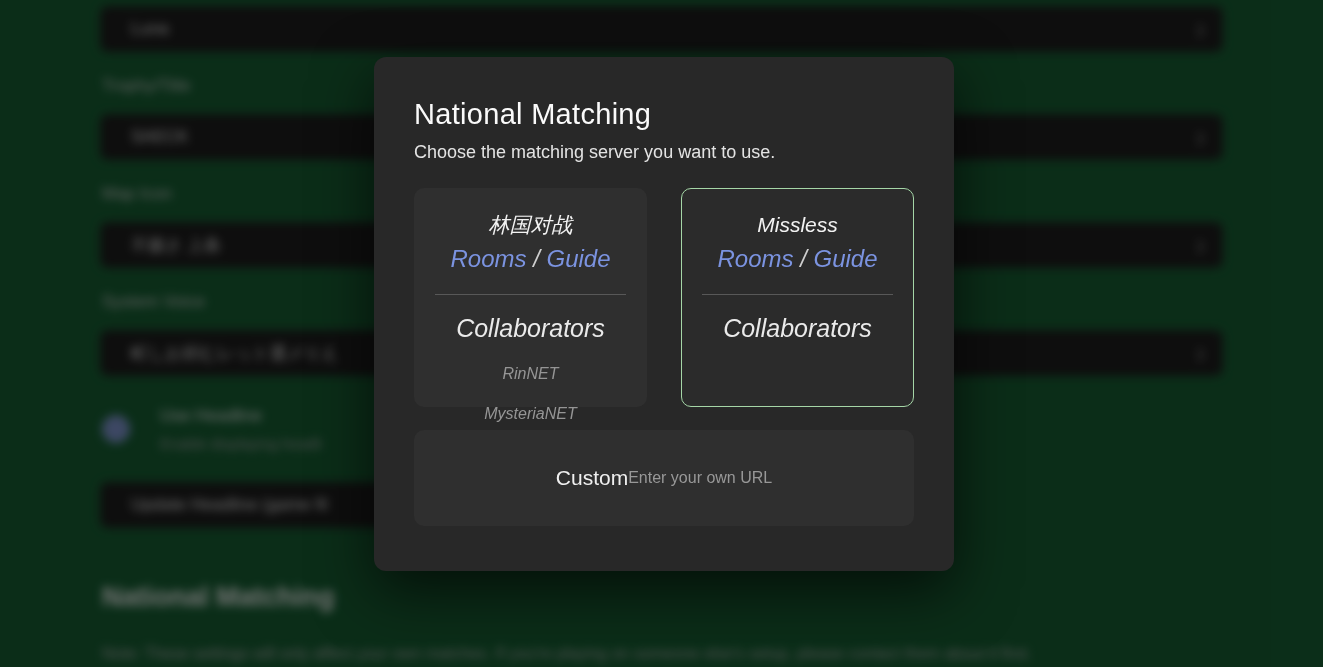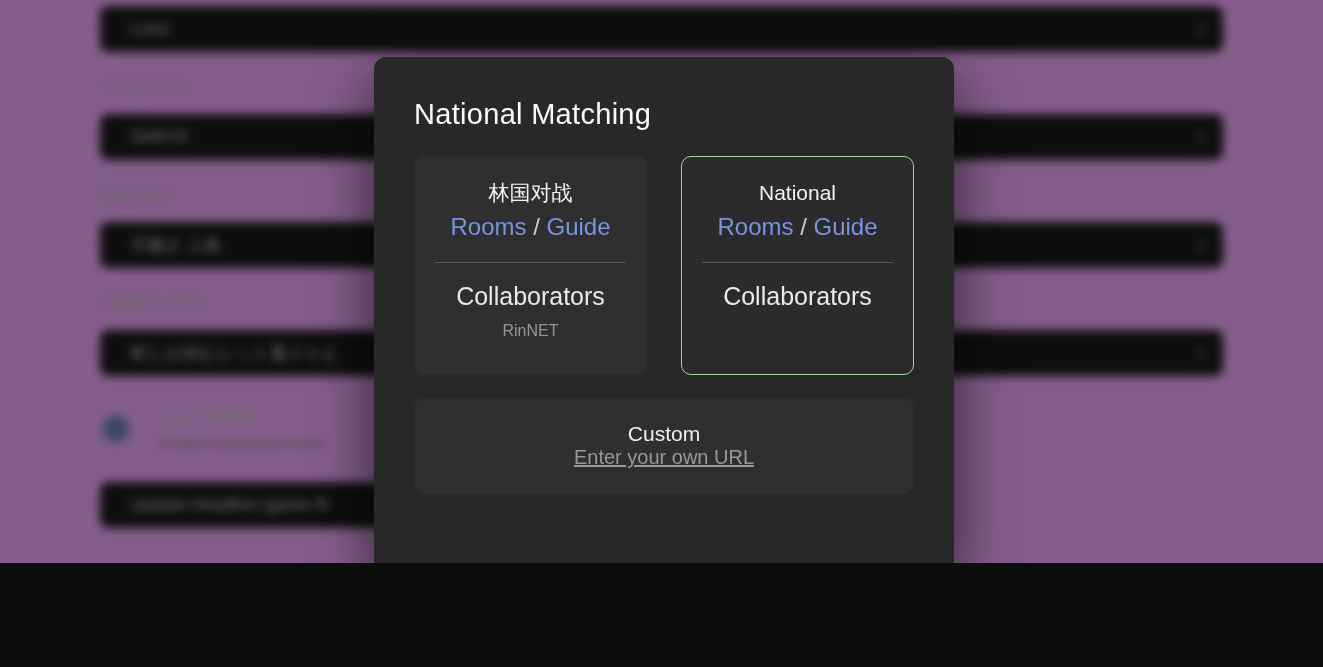--- a/index.html
+++ b/index.html
@@ -1,18 +1,18 @@
 <!DOCTYPE html>
 <html><head>
 <meta charset="utf-8">
 <style>
   html,body{margin:0;padding:0;background:#0d0d0d;}
   #screen{
-    position:relative;width:1323px;height:563px;overflow:hidden;
-    background:#f0abfc;font-family:"Liberation Sans",sans-serif;
+    position:relative;width:1323px;height:667px;overflow:hidden;
+    background:#14532d;font-family:"Liberation Sans",sans-serif;
     -webkit-font-smoothing:antialiased;
   }
 
   
   .bg-form{position:absolute;left:100px;top:0;width:1123px;height:667px;filter:blur(5px);}
   .bg-input{
     position:absolute;left:0;width:1123px;height:46px;box-sizing:border-box;
     background:#1a1a1a;border:1px solid #262626;border-radius:8px;
     display:flex;align-items:center;padding:0 16px 0 30px;
     color:#cfcfcf;font-size:17px;
@@ -36,38 +36,38 @@
   .dim-overlay{position:absolute;left:0;top:0;width:1323px;height:667px;background:rgba(0,0,0,0.45);}
 
   
   .modal{
     position:absolute;left:374px;top:57px;width:580px;height:514px;box-sizing:border-box;
     background:#282828;border-radius:12px;padding:42px 40px 0 40px;
     box-shadow:0 20px 60px rgba(0,0,0,0.65);color:#eee;
   }
   .modal-title{font-size:29px;font-weight:500;color:#fafafa;letter-spacing:0.3px;line-height:1.1;}
   .modal-sub{font-size:18px;color:#e3e3e3;margin-top:11px;}
-  .server-row{display:flex;gap:34px;margin-top:25px;}
+  .server-row{display:flex;gap:34px;margin-top:25px;font-style:italic;}
   .server-card{
     flex:1;height:219px;box-sizing:border-box;background:#2f2f2f;border-radius:10px;
     border:1.5px solid rgba(0,0,0,0);text-align:center;padding:23px 19px 0 19px;cursor:pointer;
   }
   .server-card.selected{background:#2b2b2b;border-color:#a5d6a7;}
   .server-name{font-size:21px;color:#f2f2f2;line-height:1.2;}
   .server-links{margin-top:8px;font-size:24px;color:#cfcfcf;}
   .server-links .link{color:#7b93e0;cursor:pointer;}
   .card-divider{border:none;border-top:1px solid #585858;margin:21px 1px 19px 1px;}
   .collab-label{font-size:25px;color:#eaeaea;}
-  .collab-name{font-size:16px;color:#959595;margin-top:11px;text-align:center;}
+  .collab-name{font-size:16px;color:#959595;margin-top:22px;text-align:center;}
   .custom-card{
     margin-top:23px;height:96px;background:#2f2f2f;border-radius:10px;cursor:pointer;
-    display:flex;flex-direction:column;align-items:center;justify-content:center;
+    display:flex;flex-direction:row;align-items:center;justify-content:center;
   }
   .custom-title{font-size:21px;color:#f0f0f0;}
-  .custom-sub{font-size:20px;color:#989898;text-decoration:underline;}
+  .custom-sub{font-size:16px;color:#989898;}
 </style>
 </head>
 <body>
 
 <div id="screen">
 
   <div class="bg-form">
 
     <div class="bg-input" style="top:6px">
       <span>Luna</span>
@@ -101,37 +101,39 @@
     </div>
 
     <div class="bg-heading">National Matching</div>
     <div class="bg-note">Note: These settings will only affect your own matches. If you're playing on someone else's setup, please contact them about it first.</div>
   </div>
 
   <div class="dim-overlay"></div>
 
   <div class="modal">
     <div class="modal-title">National Matching</div>
+    <div class="modal-sub">Choose the matching server you want to use.</div>
 
     <div class="server-row">
 
       <div class="server-card">
         <div class="server-name">林国对战</div>
         <div class="server-links">
           <span class="link">Rooms</span>
           <span>/</span>
           <span class="link">Guide</span>
         </div>
         <hr class="card-divider">
         <div class="collab-label">Collaborators</div>
         <div class="collab-name">RinNET</div>
+        <div class="collab-name">MysteriaNET</div>
       </div>
 
       <div class="server-card selected">
-        <div class="server-name">National</div>
+        <div class="server-name">Missless</div>
         <div class="server-links">
           <span class="link">Rooms</span>
           <span>/</span>
           <span class="link">Guide</span>
         </div>
         <hr class="card-divider">
         <div class="collab-label">Collaborators</div>
       </div>
     </div>
 

